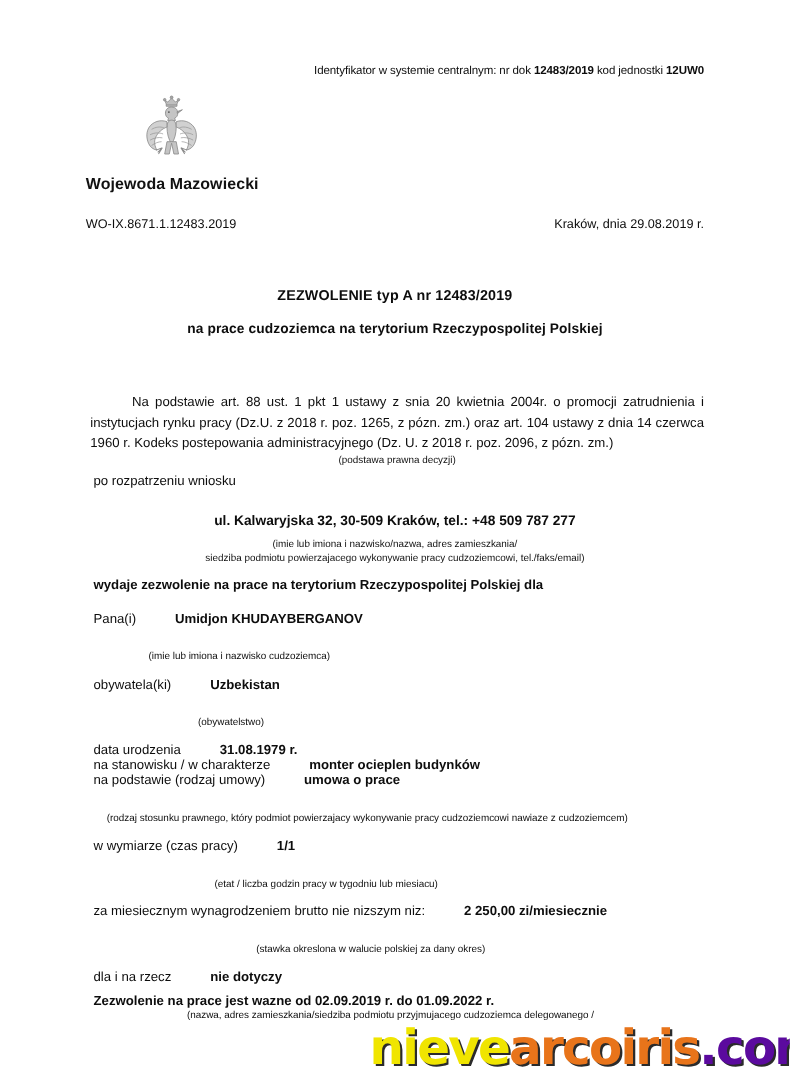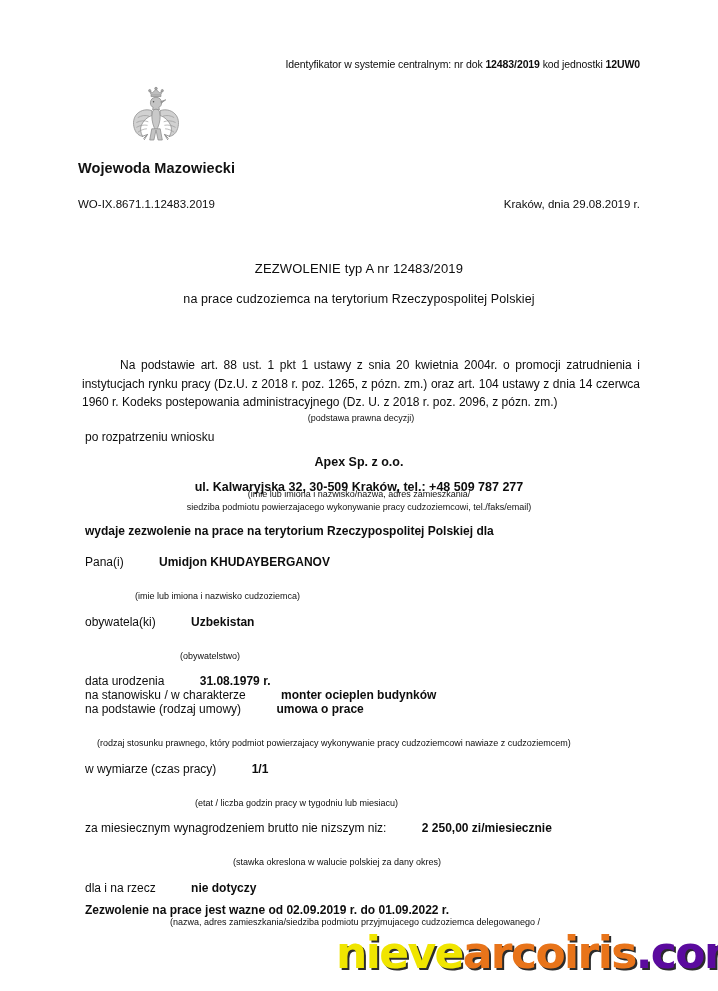--- a/index.html
+++ b/index.html
@@ -74,27 +74,27 @@
   
   .title-block {
     position: absolute;
     top: 261px;
     left: 0;
     width: 718px;
     text-align: center;
   }
   .title-main {
     font-size: 13px;
-    font-weight: normal;
+    font-weight: bold;
     letter-spacing: 0.15px;
   }
   .title-sub {
     margin-top: 16px;
     font-size: 12.5px;
-    font-weight: normal;
+    font-weight: bold;
     letter-spacing: 0.1px;
   }
 
   
   .legal {
     position: absolute;
     top: 356px;
     left: 82px;
     width: 558px;
     font-size: 12px;
@@ -252,21 +252,20 @@
     <div class="title-main">ZEZWOLENIE typ A nr 12483/2019</div>
     <div class="title-sub">na prace cudzoziemca na terytorium Rzeczypospolitej Polskiej</div>
   </div>
 
   <div class="legal">Na podstawie art. 88 ust. 1 pkt 1 ustawy z snia 20 kwietnia 2004r. o promocji zatrudnienia i instytucjach rynku pracy (Dz.U. z 2018 r. poz. 1265, z pózn. zm.) oraz art. 104 ustawy z dnia 14 czerwca 1960 r. Kodeks postepowania administracyjnego (Dz. U. z 2018 r. poz. 2096, z pózn. zm.)</div>
   <div class="caption legal-caption">(podstawa prawna decyzji)</div>
 
   <div class="after-app">po rozpatrzeniu wniosku</div>
 
   <div class="employer">
-    <div class="employer-name">Apex Sp. z o.o.</div>
     <div class="employer-addr">ul. Kalwaryjska 32, 30-509 Kraków, tel.: +48 509 787 277</div>
   </div>
   <div class="caption employer-caption">
     <div>(imie lub imiona i nazwisko/nazwa, adres zamieszkania/</div>
     <div>siedziba podmiotu powierzajacego wykonywanie pracy cudzoziemcowi, tel./faks/email)</div>
   </div>
 
   <div class="fields">
 
     <div class="field-lead">wydaje zezwolenie na prace na terytorium Rzeczypospolitej Polskiej dla</div>

